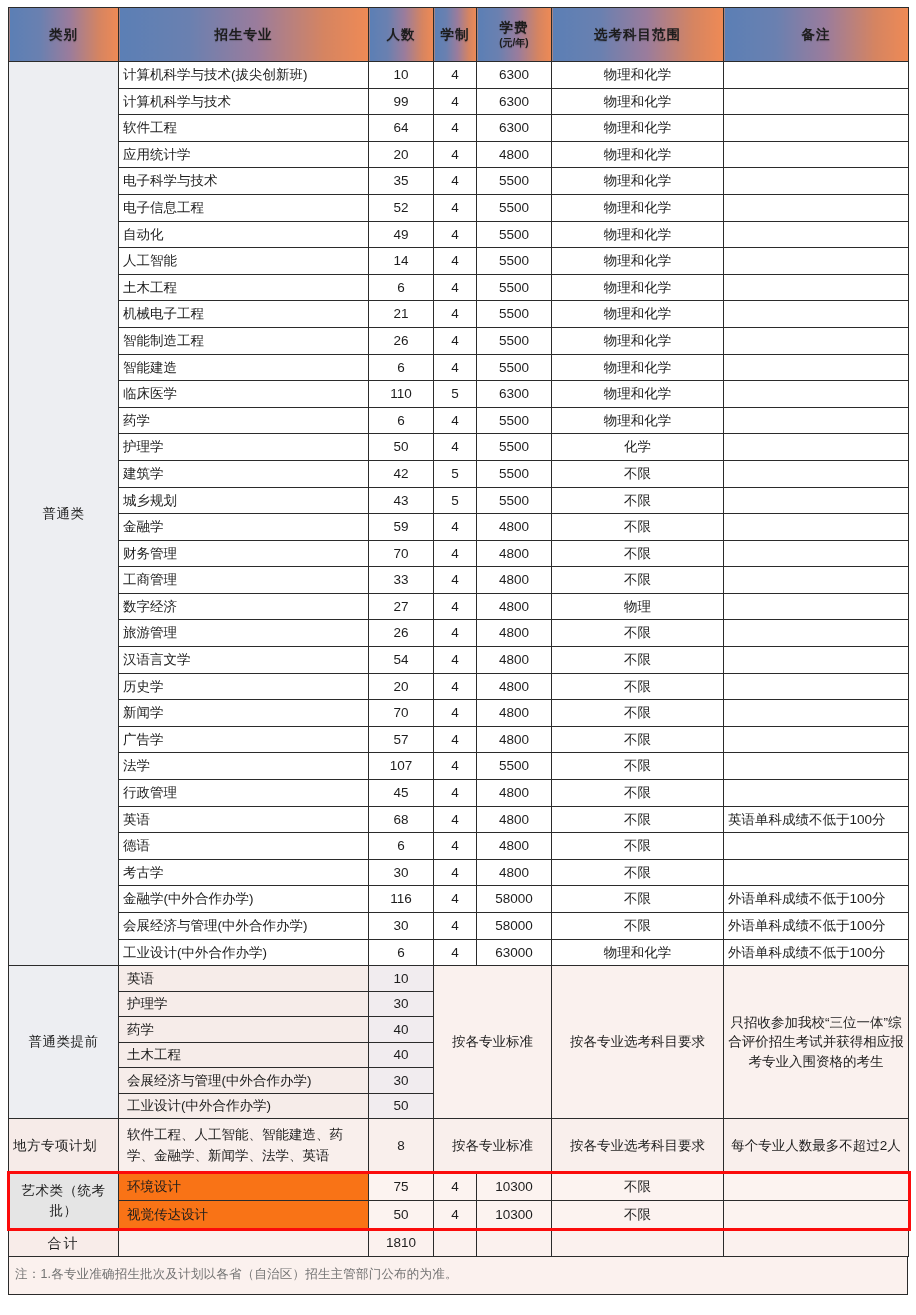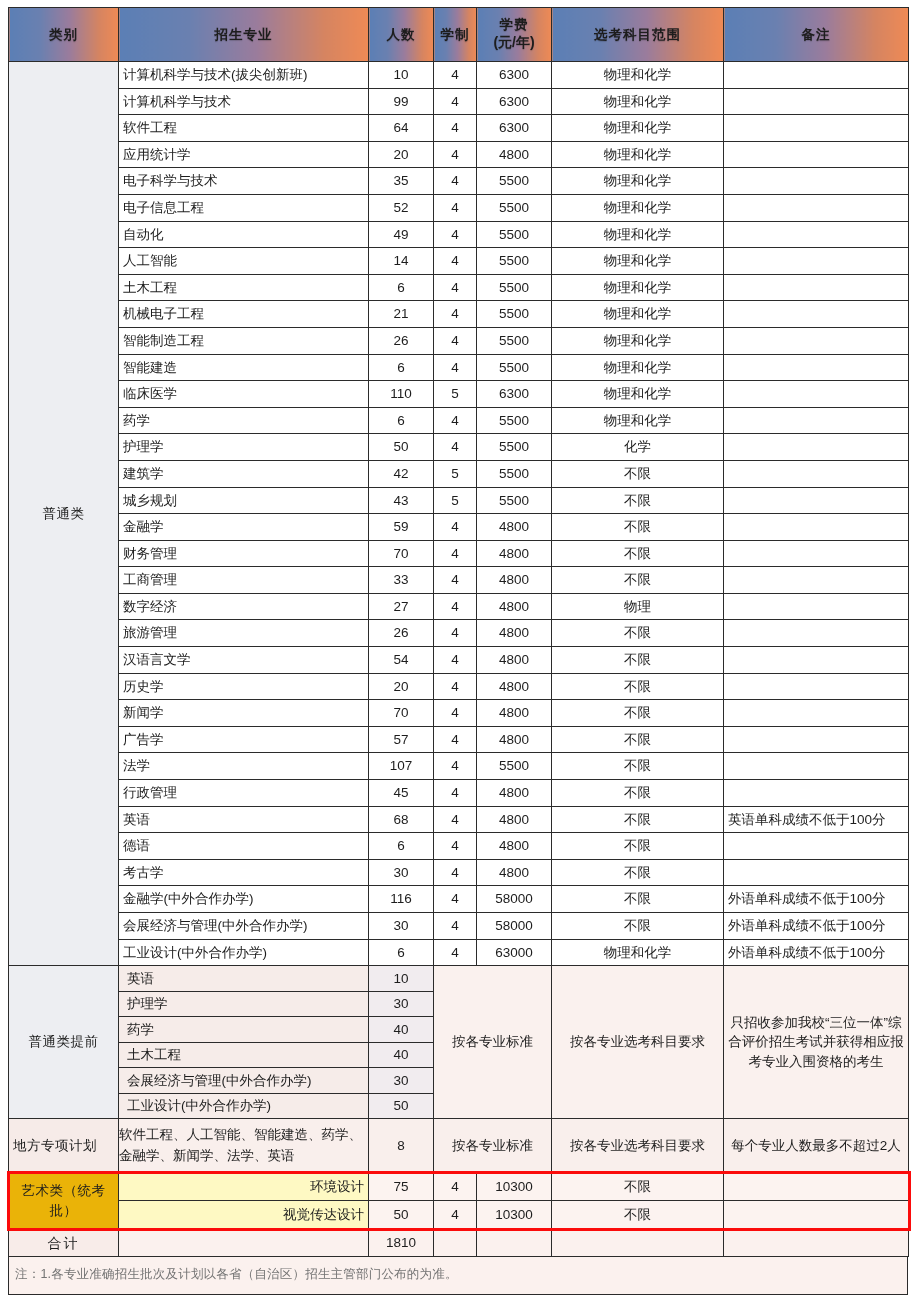--- a/index.html
+++ b/index.html
@@ -37,21 +37,21 @@
     border:1px solid #ffffff;
     border-bottom:1px solid #2b2b2b;
     color:#ffffff;
     font-size:15px;
     font-weight:bold;
     text-align:center;
     letter-spacing:1px;
     background:linear-gradient(90deg,#5b7fb5 0%,#6a80b0 28%,#9a7c9c 55%,#d58461 82%,#ef8a55 100%);
     text-shadow:0 1px 1px rgba(0,0,0,.18);
   }
-  thead th .sub{display:block;font-size:14px;font-weight:bold;letter-spacing:0;}
+  thead th .sub{display:block;font-size:10px;font-weight:bold;letter-spacing:0;}
   thead th.two-line{line-height:1.25;margin-top:35px;}
 
   
   col.c-cat{width:110px}
   col.c-major{width:250px}
   col.c-num{width:65px}
   col.c-years{width:43px}
   col.c-fee{width:75px}
   col.c-subj{width:172px}
   col.c-note{width:185px}
@@ -73,28 +73,28 @@
   .sect-pink td{background:#faf1ee;}
   .sect-pink td.cat{background:#edeef2;}
   .sect-pink td.major{background:#f6ece9;text-align:left;padding-left:8px;}
   .sect-pink td.num{background:#f1ecef;text-align:center;}
   .sect-pink td.mid{background:#faf1ee;text-align:center;}
   tr.r-pre td{height:25.5px;}
 
   
   .sect-local td{background:#f9efec;}
   .sect-local td.cat{background:#f6ebe8;text-align:left;}
-  .sect-local td.major{background:#f9efec;text-align:left;padding-left:0;line-height:1.5;margin-left:34px;}
+  .sect-local td.major{background:#f9efec;text-align:left;padding-left:8px;line-height:1.5;margin-left:34px;}
   .sect-local td.ctr{background:#f9efec;text-align:center;}
   tr.r-local td{height:54px;}
 
   
   .sect-art td{background:#fcf3f0;}
-  .sect-art td.cat{background:#eab308;text-align:center;}
-  .sect-art td.major{background:#fef9c3;text-align:right;padding-left:8px;}
+  .sect-art td.cat{background:#e5e5e5;text-align:center;}
+  .sect-art td.major{background:#f97316;text-align:left;padding-left:8px;}
   .sect-art td.ctr{background:#fcf3f0;text-align:center;}
   tr.r-art td{height:28px;}
 
   
   tr.r-total td{height:28px;background:#fbf1ee;margin-left:32px;}
   tr.r-total td.cat{background:#f8ece9;text-align:center;font-size:14px;letter-spacing:2px;}
 
   
   #art-highlight{
     position:absolute;

